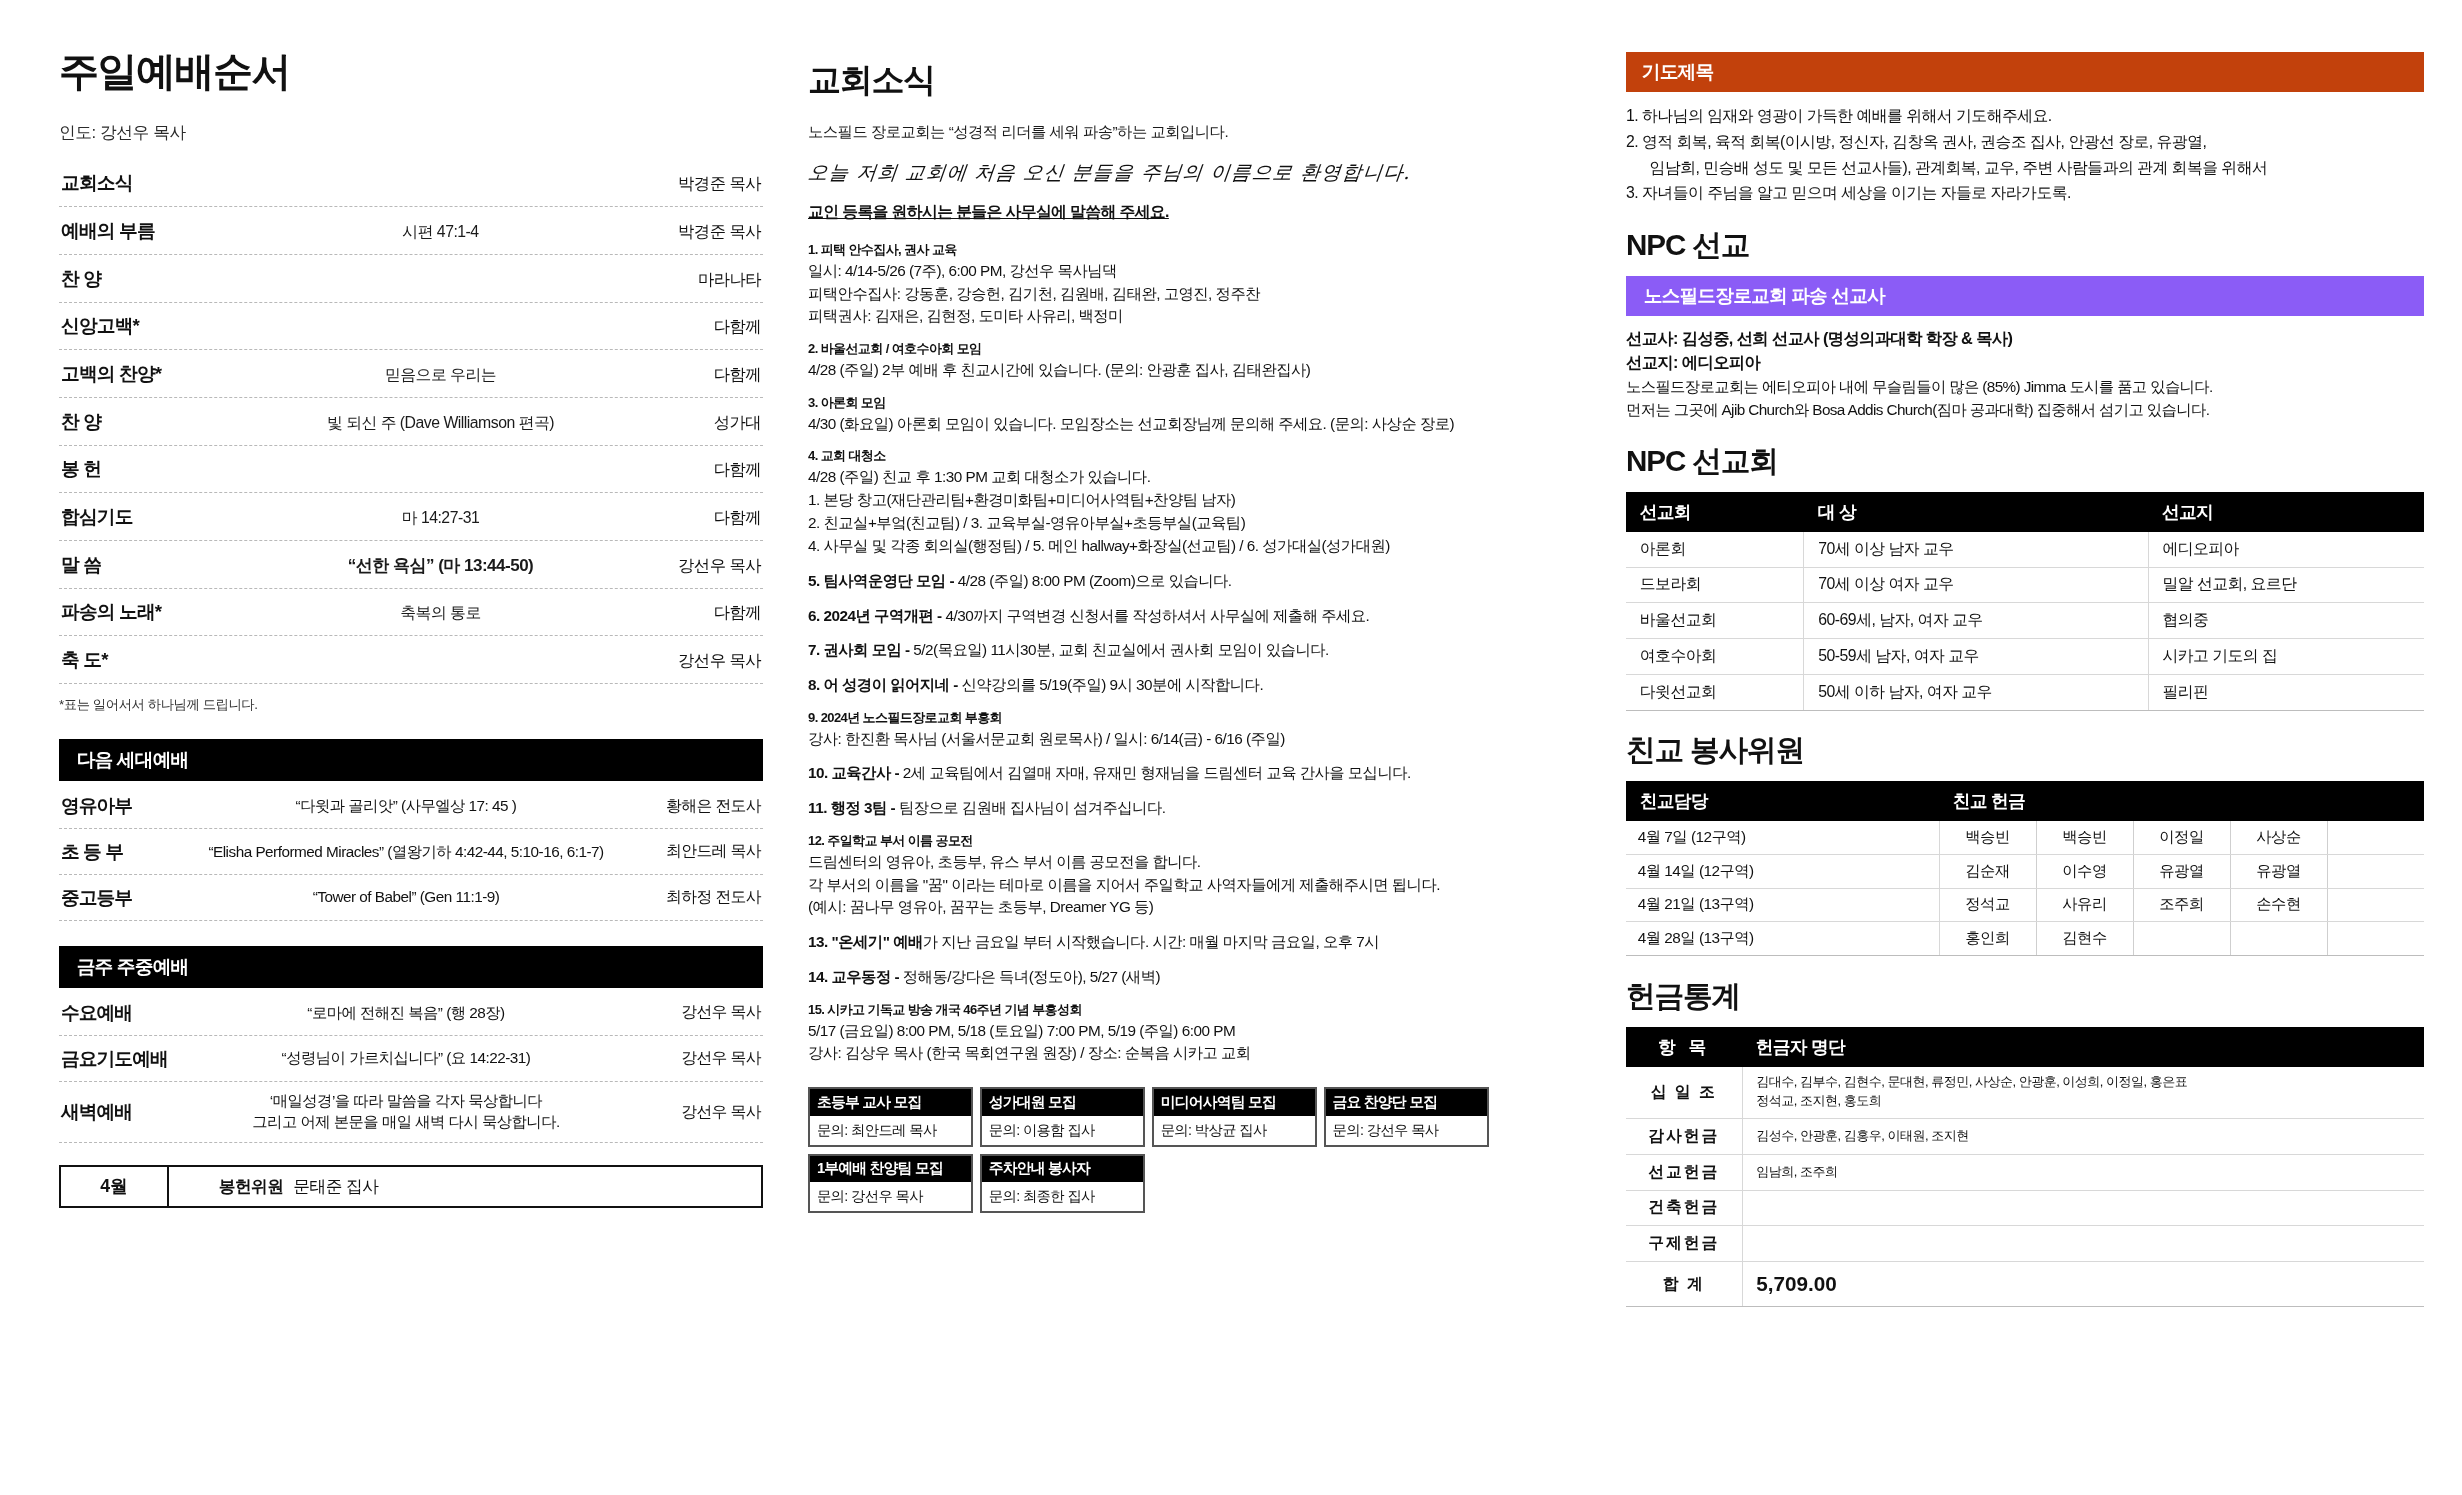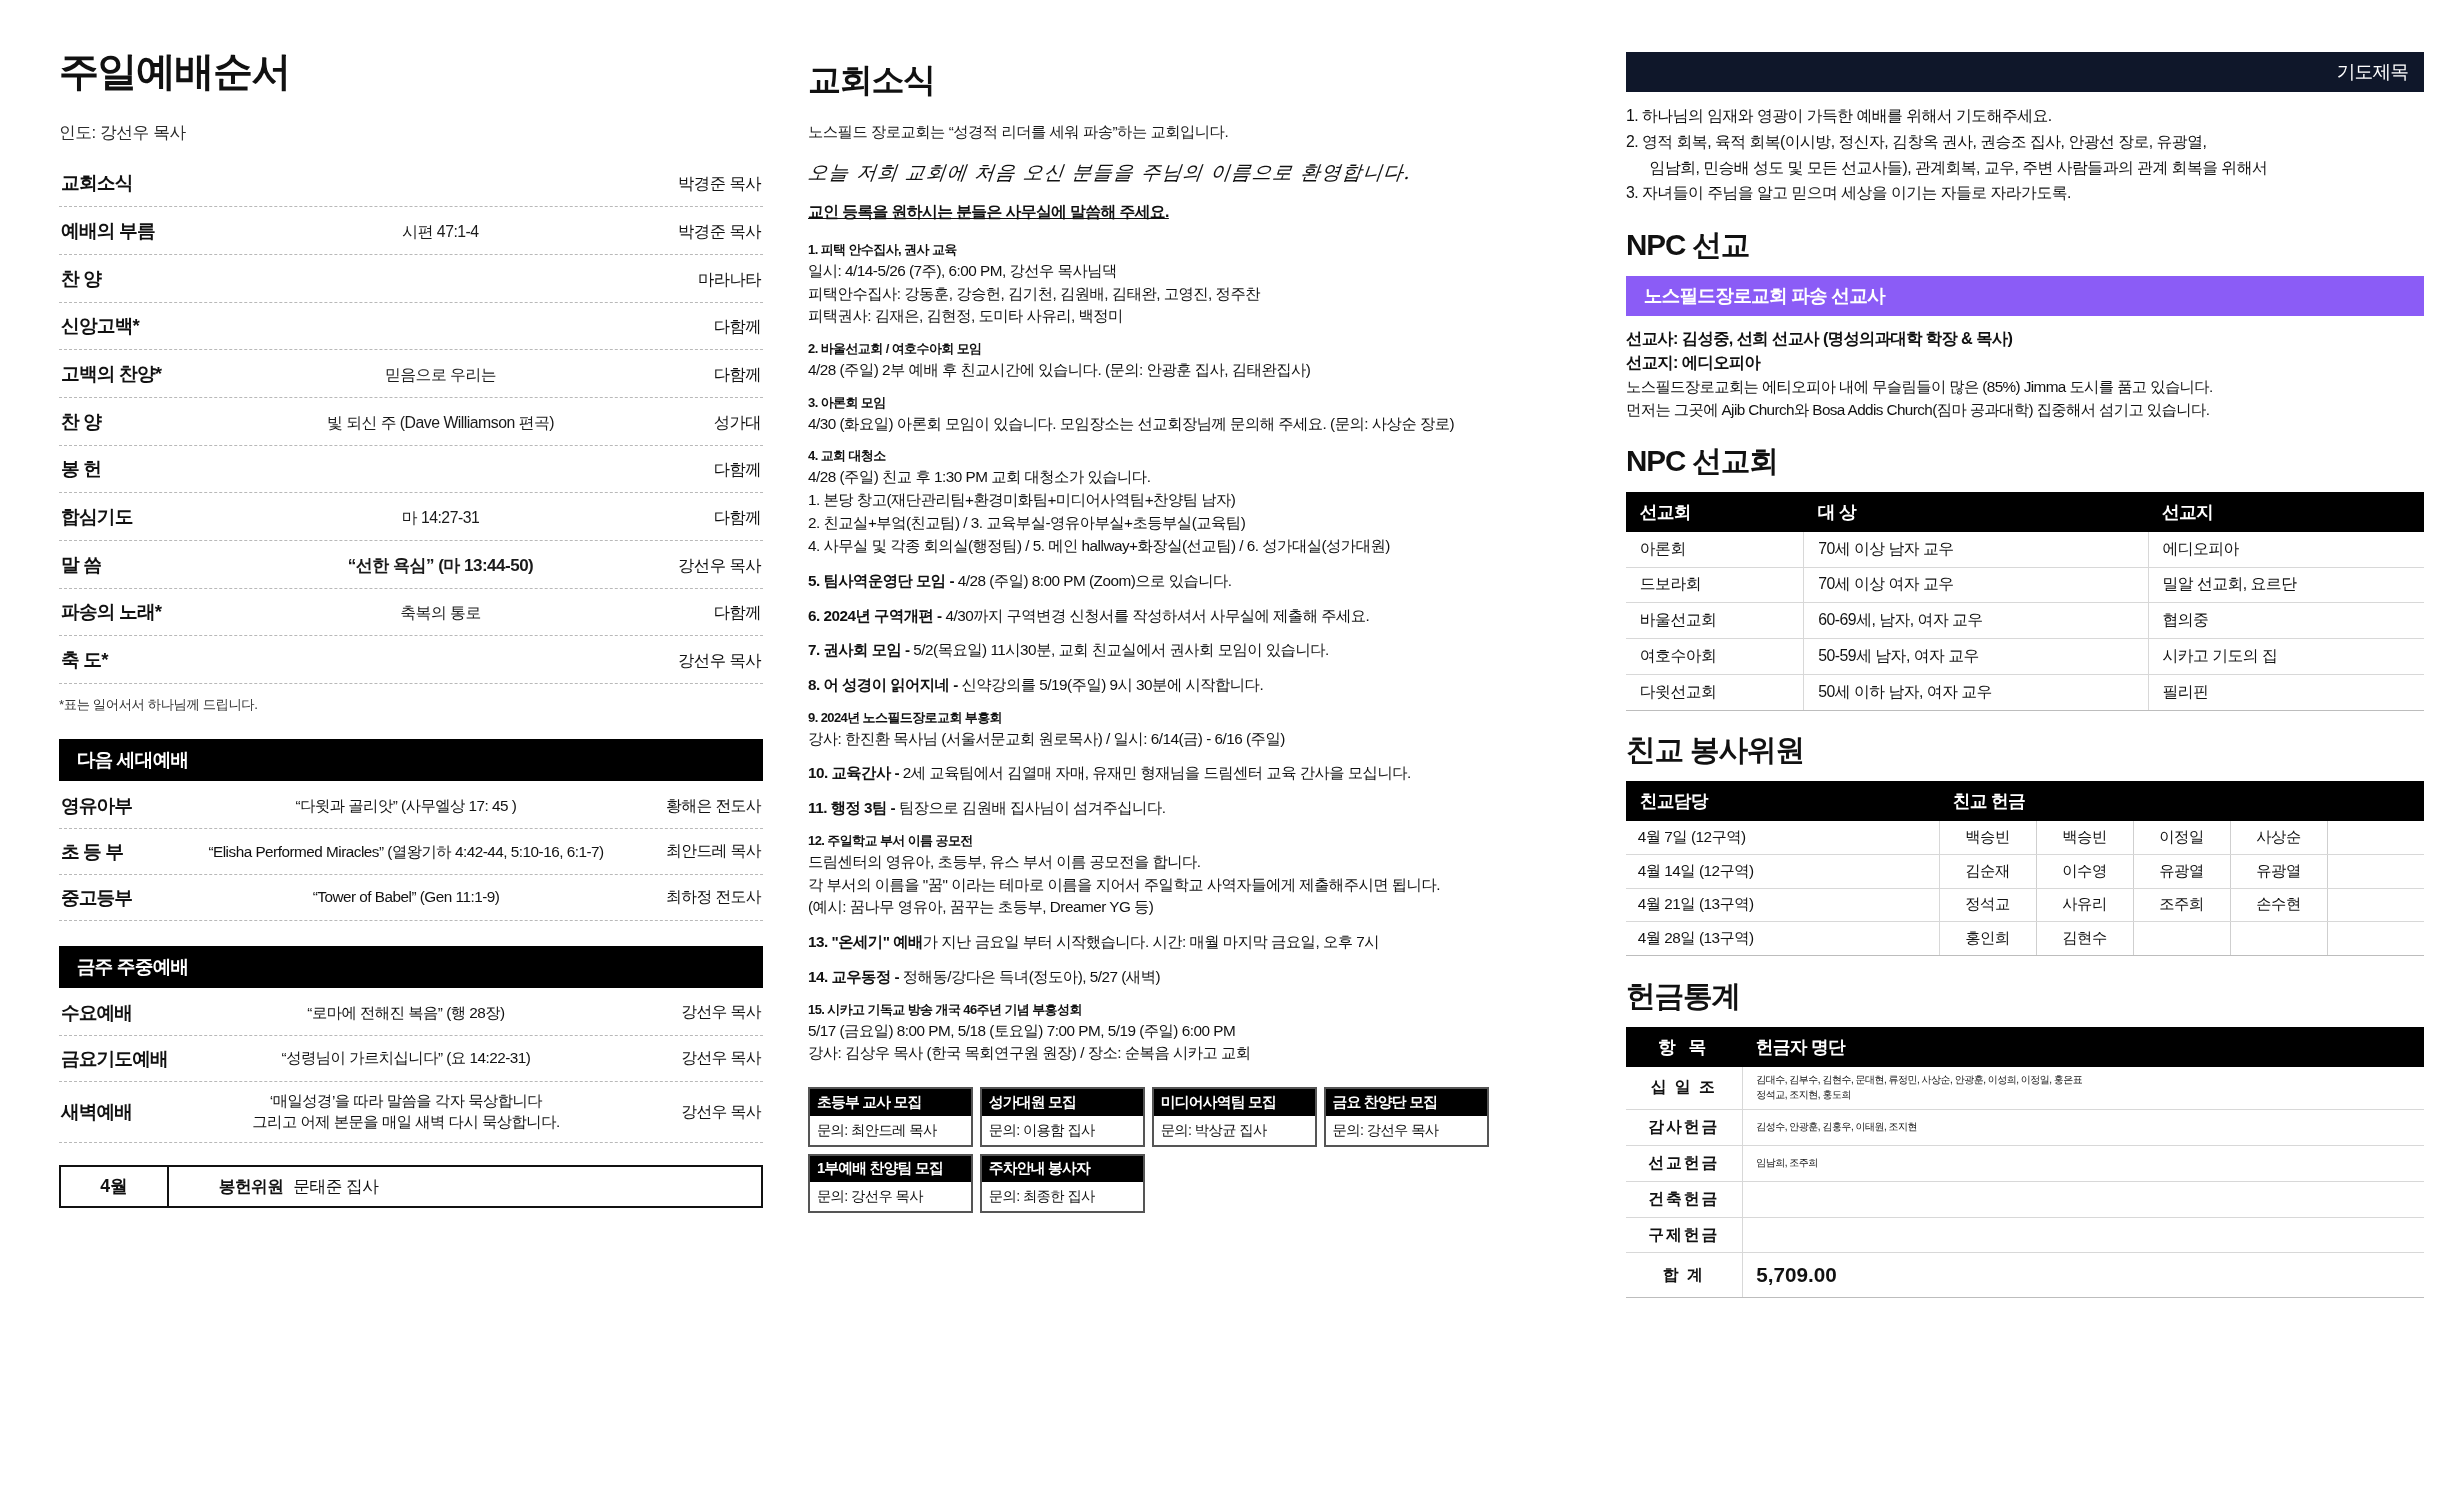--- a/index.html
+++ b/index.html
@@ -63,22 +63,22 @@
   .inline-head { font-weight: bold; }
 
   .recruit-wrap { margin-top: 21.7px; display: flex; flex-direction: column; gap: 6.9px; justify-content: flex-end; }
   .recruit-row { display: flex; gap: 6.9px; }
   .rbox { border: 2px solid #555; width: 165px; }
   .rbox .rh { background: #000; color: #fff; font-size: 14.8px; font-weight: bold; padding: 3.9px 6.9px; letter-spacing: -0.8px; white-space: nowrap; }
   .rbox .rb { font-size: 14.3px; padding: 4.9px 6.9px; letter-spacing: -0.6px; }
 
   
   .col3 { flex: 1; padding-top: 7.9px; }
-  .gray-head { background: #0f172a; color: #fff; font-size: 18.7px; font-weight: normal;
-      padding: 6.9px 15.8px; letter-spacing: -0.8px; margin-bottom: 11.8px; text-align: right; }
+  .gray-head { background: #c2410c; color: #fff; font-size: 18.7px; font-weight: bold;
+      padding: 6.9px 15.8px; letter-spacing: -0.8px; margin-bottom: 11.8px; }
   .prayer-list { font-size: 15.8px; letter-spacing: -0.5px; line-height: 1.62; }
   .prayer-list .pl-cont { padding-left: 23.6px; display: block; }
 
   .h2-title { font-size: 29.6px; font-weight: bold; letter-spacing: -1.1px; margin: 19.7px 0 9.9px 0; }
   .blk-head2 { background: #8b5cf6; color: #fff; font-size: 18.7px; font-weight: bold;
       padding: 6.9px 17.7px; letter-spacing: -0.8px; margin-bottom: 9.9px; }
   .miss-line { font-size: 16.3px; font-weight: bold; letter-spacing: -0.6px; line-height: 1.5; }
   .miss-desc { font-size: 15.3px; letter-spacing: -0.6px; line-height: 1.52; }
 
   table.tbl { width: 100%; border-collapse: collapse; margin-top: 2px; }
@@ -88,21 +88,21 @@
       border-bottom: 1px solid #d8d8d8; border-right: 1px solid #d8d8d8; }
   table.tbl td:last-child { border-right: none; }
   table.tbl tr:last-child td { border-bottom: 1px solid #bdbdbd; }
 
   table.fel td { font-size: 15.3px; padding: 5.9px 11.8px; }
   table.fel .lab { font-size: 15.3px; white-space: nowrap; }
   table.fel .nm { border-right: 1px solid #cfcfcf; text-align: center; width: 97px; }
 
   table.off td.k { font-weight: bold; font-size: 15.8px; text-align: center; width: 116px;
       letter-spacing: 2px; vertical-align: middle; }
-  table.off td.v { font-size: 10px; letter-spacing: -0.5px; line-height: 1.45; }
+  table.off td.v { font-size: 13px; letter-spacing: -0.5px; line-height: 1.45; }
   table.off td.total { font-size: 20.7px; font-weight: bold; letter-spacing: 0; }
   table.off tr.empty td { height: 33px; }
 </style>
 </head>
 <body>
 
 <div class="page">
 
   <div class="col1">
     <div class="main-title">주일예배순서</div>

